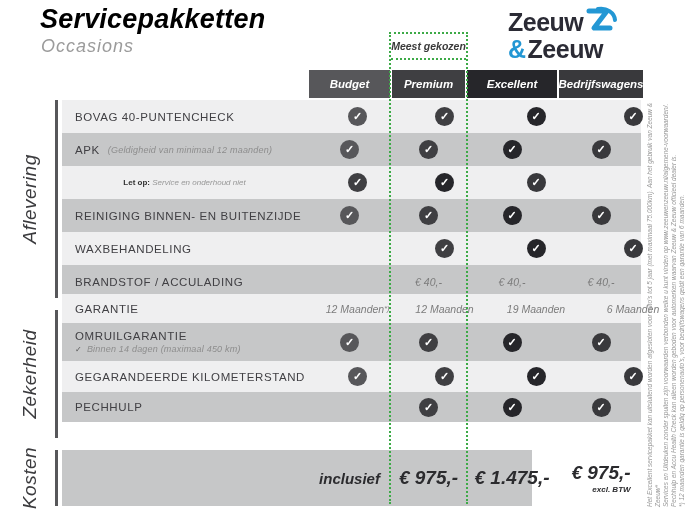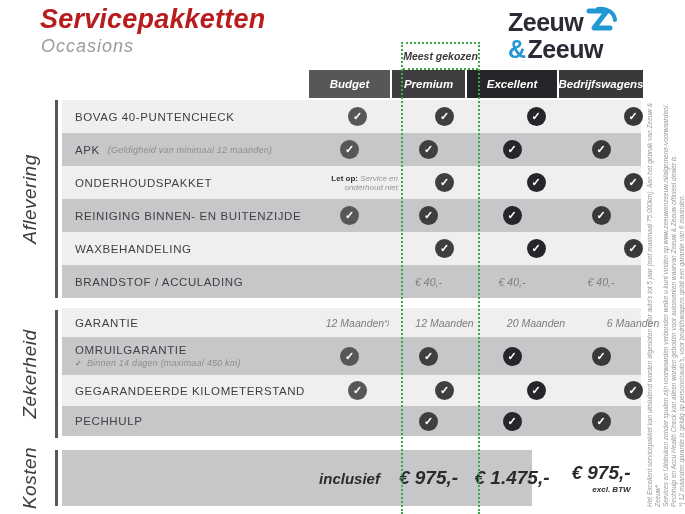--- a/index.html
+++ b/index.html
@@ -1,36 +1,36 @@
 <!DOCTYPE html>
 <html><head>
 <meta charset="utf-8">
 <style>
   html,body{margin:0;padding:0;background:#ffffff;}
   body{font-family:"Liberation Sans",sans-serif;}
   #canvas{position:relative;width:685px;height:514px;background:#fff;overflow:hidden;}
 
   
-  .page-title{position:absolute;left:40px;top:4px;font-size:27px;font-weight:bold;font-style:italic;color:#b91c1c;letter-spacing:.2px;}
+  .page-title{position:absolute;left:40px;top:4px;font-size:27px;font-weight:bold;font-style:italic;color:#000000;letter-spacing:.2px;}
   .page-subtitle{position:absolute;left:41px;top:36px;font-size:18px;font-style:italic;color:#9b9b9b;letter-spacing:1px;}
 
   .logo{position:absolute;left:508px;top:6px;width:150px;color:#2b2b35;}
   .logo-line{display:flex;align-items:center;font-weight:bold;font-size:25px;letter-spacing:-.5px;line-height:26px;}
   .logo-line2{margin-top:-2px;}
   .logo .amp{color:#2397d4;margin-right:2px;}
   .logo-mark{margin-left:3px;}
 
   
   .grid{display:grid;grid-template-columns:245px 81px 73px 90px 84px;column-gap:2px;}
   .header-row{position:absolute;left:62px;top:70px;width:579px;height:28px;}
   .hdr-cell{display:flex;align-items:center;justify-content:center;color:#fff;font-weight:bold;font-style:italic;font-size:11.5px;}
   .cc0{background:#57575a;} .cc1{background:#3f3f42;} .cc2{background:#26262a;} .cc3{background:#39393c;}
 
   .section{position:absolute;left:62px;width:579px;}
-  .sec-aflevering{top:100px;} .sec-zekerheid{top:308px;border-radius:22px;}
+  .sec-aflevering{top:100px;} .sec-zekerheid{top:294px;border-radius:22px;}
   .row{align-items:center;}
   .light{background:#efeff0;gap:10px;} .dark{background:#c6c7c8;}
   .h33{height:33px;} .h29{height:29px;} .h38{height:38px;} .h31{height:31px;} .h30{height:30px;}
 
   .label-cell{padding-left:13px;display:flex;align-items:center;}
   .label-cell.stacked{flex-direction:column;align-items:flex-start;justify-content:center;}
   .row-label{font-size:11.5px;letter-spacing:.6px;color:#414044;}
   .row-sublabel{font-size:9px;font-style:italic;color:#8d8d8d;margin-left:8px;letter-spacing:.2px;}
   .row-sublabel.below{margin-left:0;margin-top:2px;}
   .mini-check{font-size:8px;color:#555;font-style:normal;margin-right:5px;}
@@ -56,23 +56,23 @@
   .bar-aflevering{top:100px;height:198px;}
   .bar-zekerheid{top:310px;height:128px;}
   .bar-kosten{top:450px;height:56px;}
   .side-label{position:absolute;width:200px;height:24px;display:flex;align-items:center;justify-content:center;
     transform:rotate(-90deg);font-style:italic;font-size:19px;color:#3b3b3e;letter-spacing:.5px;}
   .sl-aflevering{left:-70px;top:187px;}
   .sl-zekerheid{left:-70px;top:362px;}
   .sl-kosten{left:-70px;top:466px;}
 
   
-  .highlight{position:absolute;left:389px;top:42px;width:79px;height:472px;box-sizing:border-box;
+  .highlight{position:absolute;left:389px;top:32px;width:79px;height:472px;box-sizing:border-box;
     border-left:2px dotted #3daa47;border-right:2px dotted #3daa47;border-top:2px dotted #3daa47;
-    pointer-events:none;z-index:5;margin-left:12px;}
+    pointer-events:none;z-index:5;}
   .badge{height:24px;border-bottom:2px dotted #3daa47;display:flex;align-items:center;justify-content:center;
     font-size:10.5px;font-weight:bold;font-style:italic;color:#3a3a3a;background:#fff;}
 
   
   .footnotes{position:absolute;left:457px;top:284px;width:412px;height:34px;transform:rotate(-90deg);
     font-size:6.5px;line-height:8px;font-style:italic;color:#9a9a9a;}
 </style>
 </head>
 <body>
 
@@ -138,23 +138,20 @@
         </div>
       <div class="ccell">
           <span class="chk cc2"></span>
         </div>
       <div class="ccell">
           <span class="chk cc3"></span>
         </div>
     </div>
 
     <div class="row grid light h33">
-      <div class="label-cell">
-          <span class="row-label">ONDERHOUDSPAKKET</span>
-        </div>
       <div class="ccell note-cell">
         <span><span class="note-bold">Let op:</span>
         <span class="note-rest">Service en onderhoud niet</span></span>
       </div>
       <div class="ccell">
           <span class="chk cc1"></span>
         </div>
       <div class="ccell">
           <span class="chk cc2"></span>
         </div>
@@ -212,21 +209,21 @@
 
     <div class="row grid light h29">
       <div class="label-cell">
           <span class="row-label">GARANTIE</span>
         </div>
       <div class="ccell months">
         <span>12 Maanden</span>
           <sup>*)</sup>
       </div>
       <div class="ccell months">12 Maanden</div>
-      <div class="ccell months">20 Maanden</div>
+      <div class="ccell months">19 Maanden</div>
       <div class="ccell months">6 Maanden</div>
     </div>
 
     <div class="row grid dark h38">
       <div class="label-cell stacked">
         <span class="row-label">OMRUILGARANTIE</span>
         <span class="row-sublabel below"><span class="mini-check">✓</span><span>Binnen 14 dagen (maximaal 450 km)</span></span>
       </div>
       <div class="ccell">
           <span class="chk cc0"></span>

